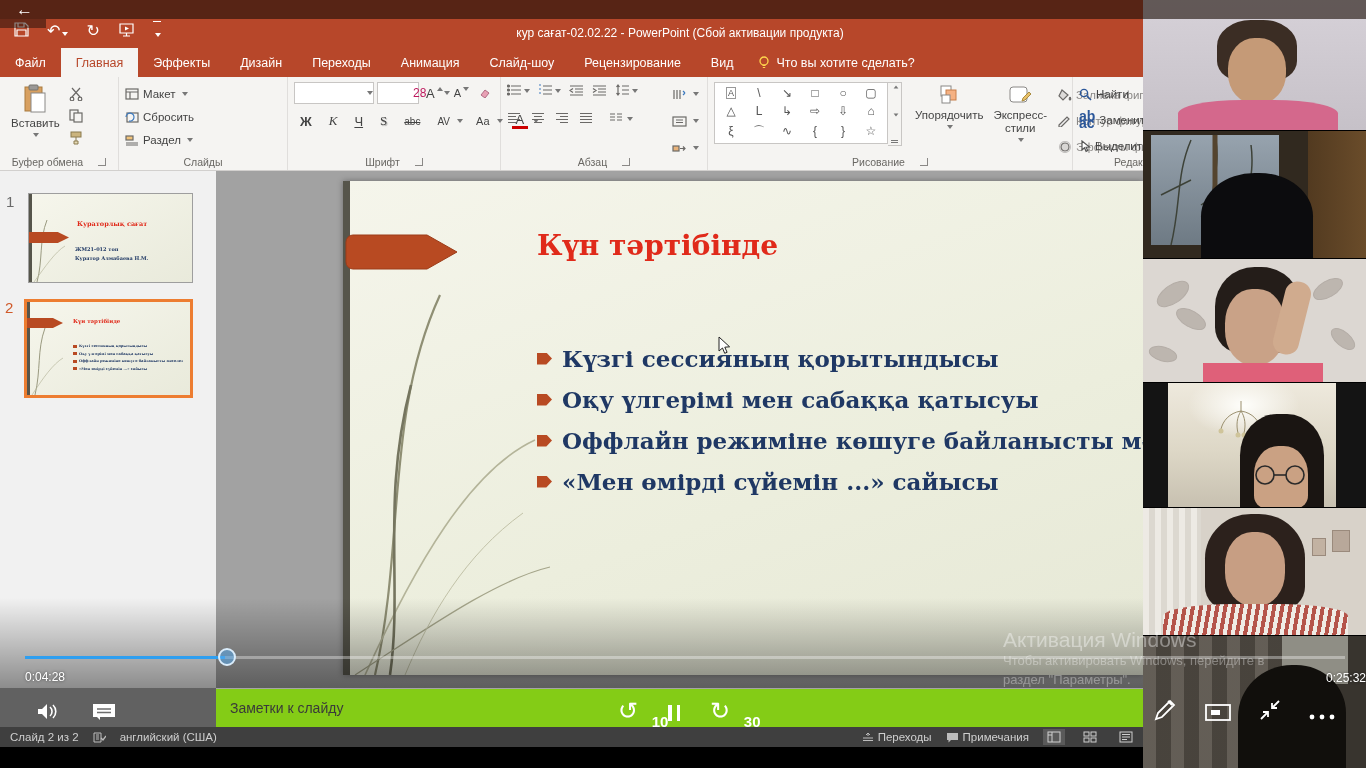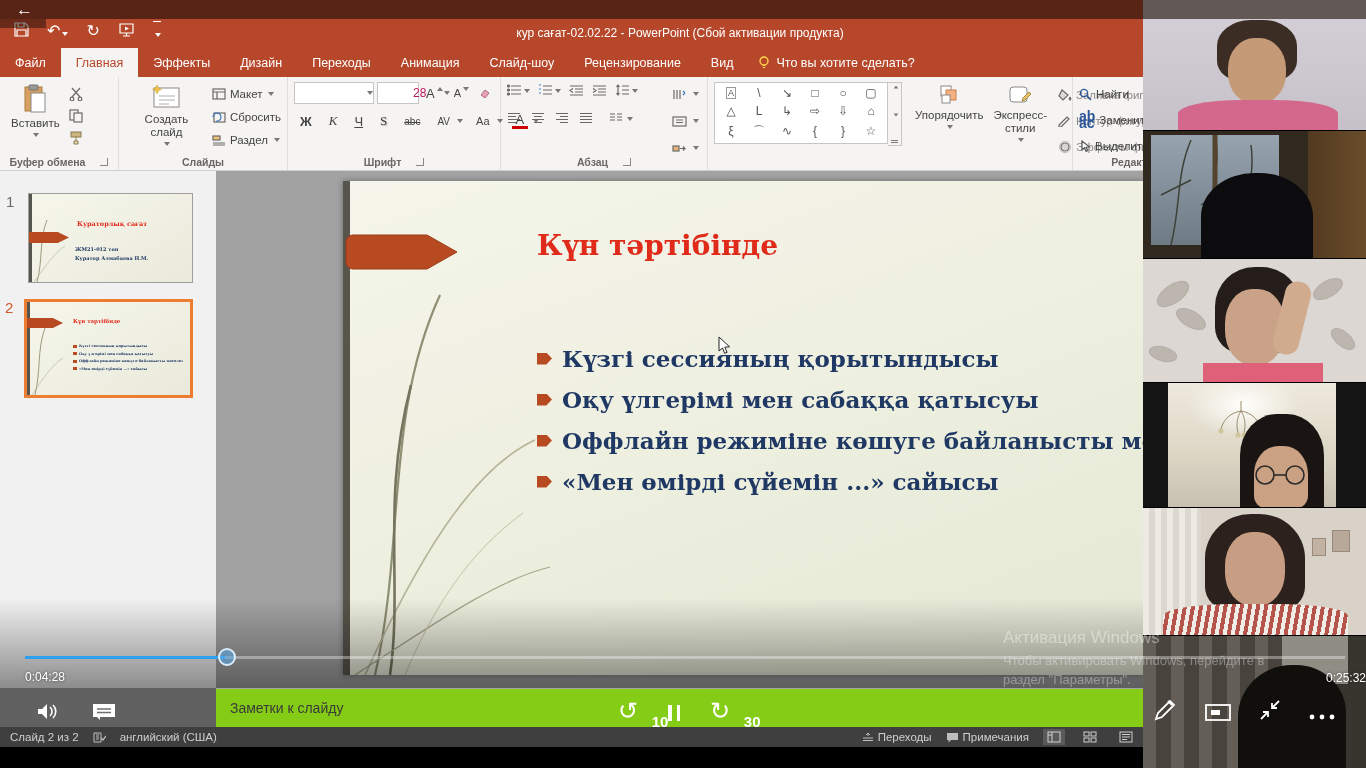--- a/index.html
+++ b/index.html
@@ -11,21 +11,21 @@
   .qat{position:absolute;left:14px;top:21px;display:flex;align-items:center;gap:18px;color:#fff;}
   .qat .g{font-size:16px;line-height:20px;cursor:default;}
   .apptitle{position:absolute;left:300px;top:26px;width:760px;text-align:center;color:#fff;font-size:12px;}
   .tabs{position:absolute;left:0;top:48px;width:100%;height:29px;background:#b7472a;display:flex;align-items:stretch;padding-left:0;color:#fff;font-size:12.5px;}
   .tab{padding:0 15px;display:flex;align-items:center;white-space:nowrap;}
   .tab.active{background:#f5f4f2;color:#b7472a;}
   .tellme{display:flex;align-items:center;gap:6px;padding:0 10px;font-size:12.5px;}
   
   .ribbon{position:absolute;left:0;top:77px;width:1200px;height:93px;background:#f5f4f2;border-bottom:1px solid #d2d0ce;display:flex;}
   .grp{position:relative;border-right:1px solid #e0dedc;padding:5px 6px 17px 6px;flex:none;}
-  .glabel{position:absolute;bottom:2px;left:0;right:0;display:flex;justify-content:center;align-items:center;gap:15px;font-size:10.5px;color:#696763;white-space:nowrap;font-weight:bold;}
+  .glabel{position:absolute;bottom:2px;left:0;right:0;display:flex;justify-content:center;align-items:center;gap:15px;font-size:10.5px;color:#696763;white-space:nowrap;}
   .launcher{width:7px;height:7px;border-right:1px solid #8a8886;border-bottom:1px solid #8a8886;display:inline-block;}
   .bb{display:flex;flex-direction:column;align-items:center;justify-content:flex-start;font-size:11.5px;color:#444;gap:3px;padding:2px 5px;text-align:center;line-height:13px;}
   .mini{width:22px;height:20px;display:flex;align-items:center;justify-content:center;}
   .r{display:flex;align-items:center;gap:4px;font-size:11.5px;color:#444;height:22px;white-space:nowrap;}
   .car{width:0;height:0;border-left:3px solid transparent;border-right:3px solid transparent;border-top:4px solid #777;display:inline-block;margin-left:2px;}
   .car.up{transform:rotate(180deg);}
   .combo{background:#fff;border:1px solid #c8c6c4;height:20px;display:flex;align-items:center;font-size:12px;color:#333;}
   .combo input{border:0;outline:0;width:26px;font-size:12px;color:#be185d;padding:0 3px;font-family:"Liberation Sans",sans-serif;background:transparent;margin-left:32px;}
   .fbtn{font-size:13px;color:#444;padding:1px 4px;display:inline-flex;align-items:center;}
   .shapesbox{width:168px;height:58px;background:#fff;border:1px solid #c8c6c4;display:grid;grid-template-columns:repeat(6,1fr);align-items:center;justify-items:center;font-size:12px;color:#555;padding:1px 2px;}
@@ -159,29 +159,20 @@
         </div>
       </div>
       <div class="glabel">
           <span>Буфер обмена</span>
           <span class="launcher"></span>
         </div>
     </div>
 
     <div class="grp" style="width:156px">
       <div style="display:flex;gap:4px;">
-        <div class="bb">
-          <svg width="30" height="26" viewBox="0 0 30 26">
-              <rect x="3" y="4" width="25" height="19" fill="#fff" stroke="#8a8886"></rect>
-              <path d="M8,12 h16 M8,16 h16 M8,20 h10" stroke="#b0aeac"></path>
-              <path d="M6,1 l1.4,3 3,1.4 -3,1.4 -1.4,3 -1.4,-3 -3,-1.4 3,-1.4 z" fill="#f2c14e" stroke="#caa22f" stroke-width=".6"></path>
-            </svg>
-          <span>Создать слайд</span>
-            <span class="car"></span>
-        </div>
         <div style="display:flex;flex-direction:column;gap:1px;margin-top:1px;">
           <div class="r">
               <svg class="ic" width="14" height="12" viewBox="0 0 14 12">
                 <rect x="1" y="1" width="12" height="10"></rect>
                 <path d="M1,4 h12 M5,4 v7"></path>
               </svg>
               <span>Макет</span>
               <span class="car"></span>
             </div>
           <div class="r">
@@ -384,20 +375,24 @@
             </div>
           <div class="r" style="color:#8b8987">
               <svg class="ic" width="14" height="12" viewBox="0 0 14 12">
                 <circle cx="7" cy="6" r="4" fill="#d8d6d4"></circle>
                 <circle cx="7" cy="6" r="5.5" stroke="#c4c2c0"></circle>
               </svg>
               <span>Эффекты фигуры</span>
             </div>
         </div>
       </div>
+      <div class="glabel">
+          <span>Рисование</span>
+          <span class="launcher"></span>
+        </div>
     </div>
 
     <div class="grp" style="width:150px;border-right:0">
       <div style="display:flex;flex-direction:column;gap:4px;margin-top:1px;">
         <div class="r">
             <svg width="13" height="13" viewBox="0 0 13 13">
               <circle cx="5" cy="5" r="3.6" stroke="#2b579a" fill="none" stroke-width="1.4"></circle>
               <path d="M8,8 l4,4" stroke="#2b579a" stroke-width="1.6"></path>
             </svg>
             <span>Найти</span>
@@ -667,19 +662,19 @@
   <span><svg width="22" height="22" viewBox="0 0 22 22">
         <path d="M20,2 l-7,7 M13,4 v5 h5 M2,20 l7,-7 M4,13 h5 v5" stroke="#fff" fill="none" stroke-width="1.8"></path>
       </svg></span>
   <span style="margin-top:6px;"><svg width="26" height="6" viewBox="0 0 26 6">
         <circle cx="3" cy="3" r="2.4" fill="#fff"></circle>
         <circle cx="13" cy="3" r="2.4" fill="#fff"></circle>
         <circle cx="23" cy="3" r="2.4" fill="#fff"></circle>
       </svg></span>
 </div>
 
-<div class="wm" style="top:628px;font-size:17px;">Активация Windows</div>
+<div class="wm" style="top:628px;font-size:21px;">Активация Windows</div>
 <div class="wm" style="top:653px;font-size:13px;color:rgba(255,255,255,.34);">Чтобы активировать Windows, перейдите в</div>
 <div class="wm" style="top:672px;font-size:13px;color:rgba(255,255,255,.34);">раздел "Параметры".</div>
 
 <svg class="cursor" width="15" height="20" viewBox="0 0 15 20">
     <path d="M1,1 v14 l3.5,-3 2.2,5.3 2.4,-1 -2.3,-5.1 4.8,-.4 z" fill="#fff" stroke="#222" stroke-width="1"></path>
   </svg>
 
 </body></html>

